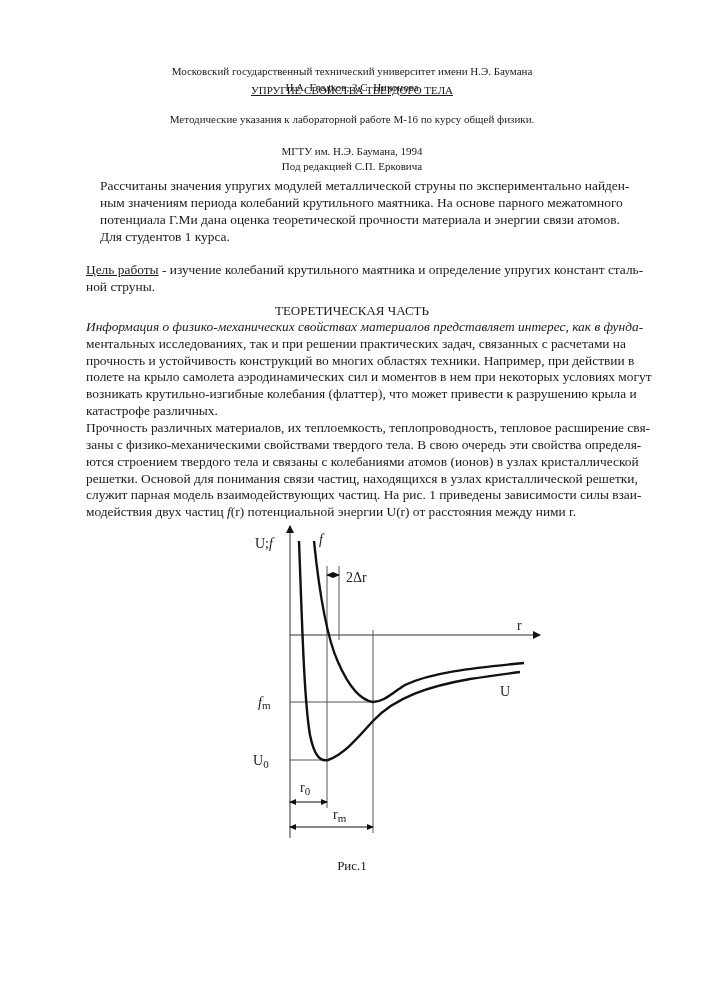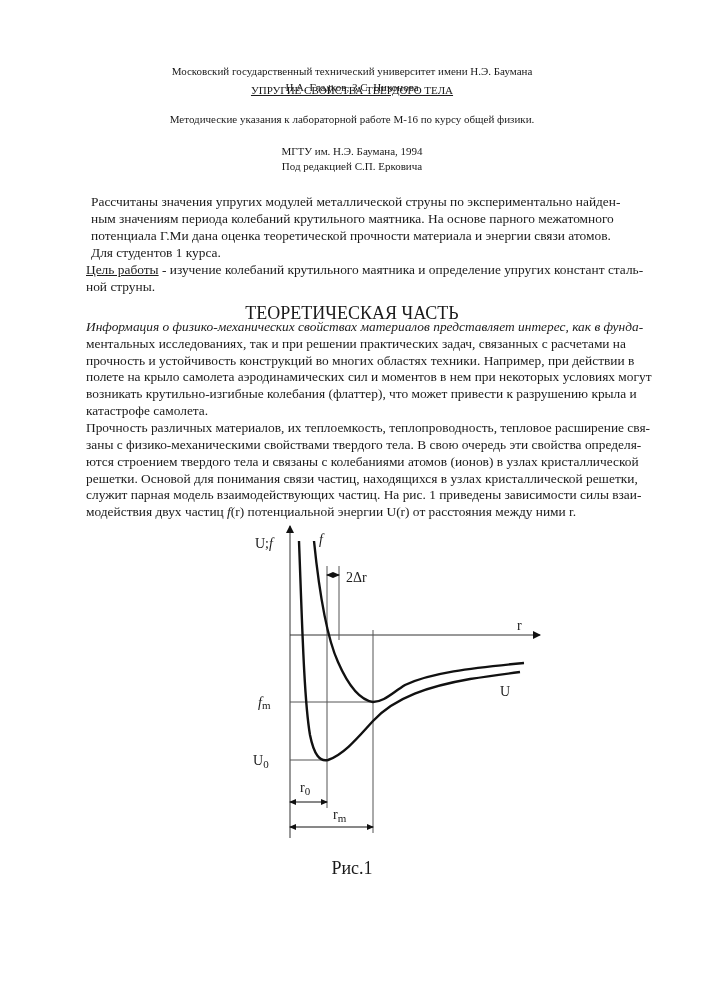--- a/index.html
+++ b/index.html
@@ -1,23 +1,23 @@
 <!DOCTYPE html>
 <html><head>
 <meta charset="utf-8">
 <style>
   html, body { margin: 0; padding: 0; background: #ffffff; }
   body { width: 704px; height: 1000px; position: relative; overflow: hidden;
          font-family: "Liberation Serif", "DejaVu Serif", serif; color: #1a1a1a; }
   .hdr { position: absolute; left: 0; width: 704px; text-align: center; font-size: 11px; line-height: 15.5px; }
   .line { position: absolute; font-size: 13.4px; line-height: 15.5px; white-space: nowrap; }
-  .abstract { left: 91px; margin-top: 16px; }
+  .abstract { left: 100px; }
   .body { left: 63px; margin-left: 23px; }
   .u { text-decoration: underline; }
-  .center { position: absolute; left: 0; width: 704px; text-align: center; font-size: 18px; }
+  .center { position: absolute; left: 0; width: 704px; text-align: center; font-size: 13px; }
   svg { position: absolute; left: 0; top: 0; }
   .lbl { font-family: "Liberation Serif", serif; font-size: 14px; fill: #1a1a1a; }
 </style>
 </head>
 <body>
 
 <div class="hdr" style="top:64px;">Московский государственный технический университет имени Н.Э. Баумана</div>
 <div class="hdr" style="top:80px;">Н.А. Гладков, З.С. Никонова</div>
 <div class="hdr" style="top:83px;text-decoration:underline;">УПРУГИЕ СВОЙСТВА ТВЕРДОГО ТЕЛА</div>
 <div class="hdr" style="top:112px;">Методические указания к лабораторной работе М-16 по курсу общей физики.</div>
@@ -37,21 +37,21 @@
 </div>
 
 <div class="center" style="top:303px;">ТЕОРЕТИЧЕСКАЯ ЧАСТЬ</div>
 
 <div>
   <div class="line body" style="top:319px;font-style:italic;">Информация о физико-механических свойствах материалов представляет интерес, как в фунда-</div>
   <div class="line body" style="top:336px;">ментальных исследованиях, так и при решении практических задач, связанных с расчетами на</div>
   <div class="line body" style="top:353px;">прочность и устойчивость конструкций во многих областях техники. Например, при действии в</div>
   <div class="line body" style="top:369px;">полете на крыло самолета аэродинамических сил и моментов в нем при некоторых условиях могут</div>
   <div class="line body" style="top:386px;">возникать крутильно-изгибные колебания (флаттер), что может привести к разрушению крыла и</div>
-  <div class="line body" style="top:403px;">катастрофе самолета.</div>
+  <div class="line body" style="top:403px;">катастрофе различных.</div>
 </div>
 
 <div>
   <div class="line body" style="top:420px;">Прочность различных материалов, их теплоемкость, теплопроводность, тепловое расширение свя-</div>
   <div class="line body" style="top:437px;">заны с физико-механическими свойствами твердого тела. В свою очередь эти свойства определя-</div>
   <div class="line body" style="top:454px;text-align:right;">ются строением твердого тела и связаны с колебаниями атомов (ионов) в узлах кристаллической</div>
   <div class="line body" style="top:471px;">решетки. Основой для понимания связи частиц, находящихся в узлах кристаллической решетки,</div>
   <div class="line body" style="top:487px;">служит парная модель взаимодействующих частиц. На рис. 1 приведены зависимости силы взаи-</div>
   <div class="line body" style="top:504px;"><span>модействия двух частиц </span><i>f</i><span>(r) потенциальной энергии U(r) от расстояния между ними r.</span></div>
 </div>

